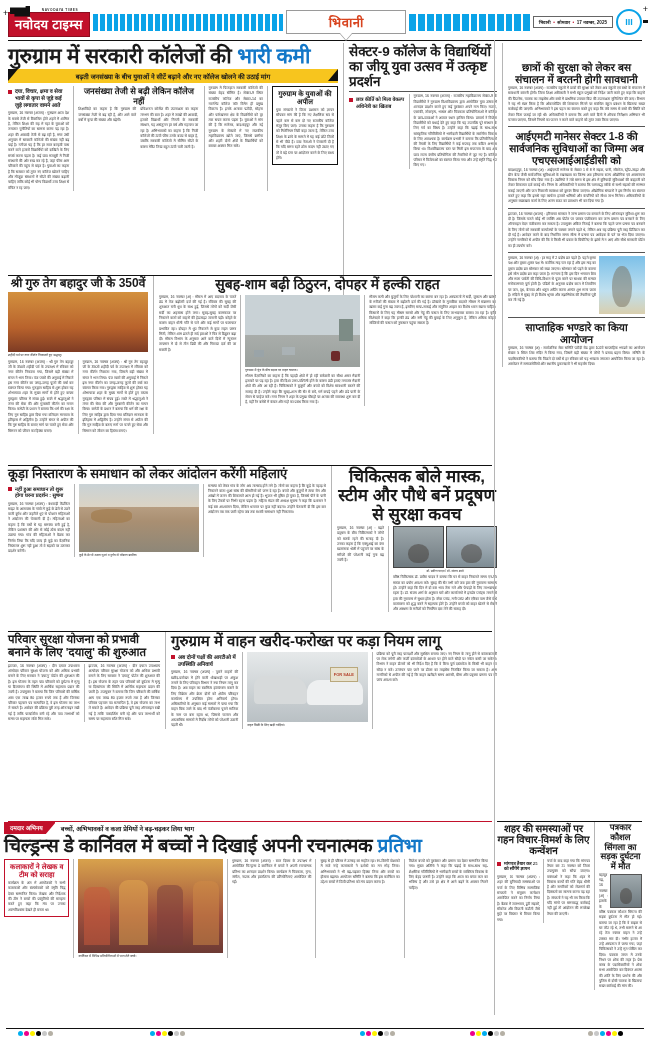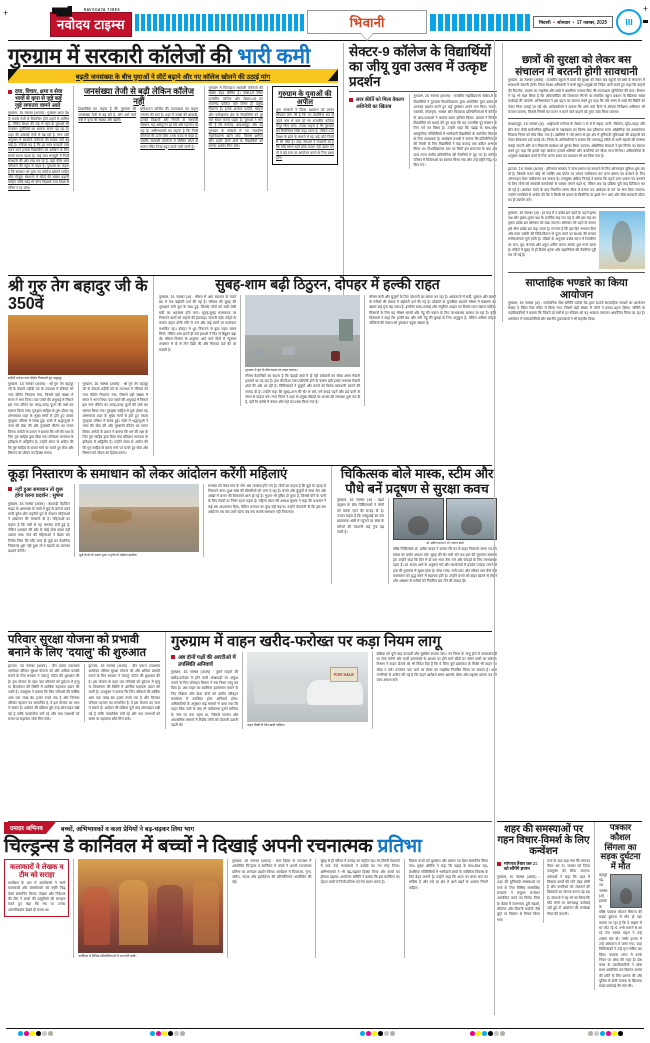--- a/index.html
+++ b/index.html
@@ -1,21 +1,21 @@
 <!DOCTYPE html>
 <html><head>
 <meta charset="utf-8">
 <style>
   html,body{margin:0;padding:0;background:#ffffff;}
   body{width:650px;height:1043px;font-family:"Liberation Sans","DejaVu Sans",sans-serif;color:#1a1a1a;overflow:hidden;position:relative;}
   .page{width:650px;height:1043px;position:relative;background:#fff;box-sizing:border-box;padding:0 8px;}
 
   
   .masthead{height:34px;display:flex;align-items:center;gap:3px;padding-top:5px;position:relative;}
-  .logo-block{position:relative;flex:0 0 auto;margin-left:42px;}
+  .logo-block{position:relative;flex:0 0 auto;}
   .logo-kicker{font-size:3.2px;letter-spacing:.6px;font-weight:bold;color:#333;text-align:center;margin-left:22px;}
   .logo-flag{position:absolute;left:2px;top:-2px;width:20px;height:11px;background:#111;clip-path:polygon(0 18%,78% 18%,78% 0,100% 0,100% 100%,22% 100%,22% 78%,0 78%);}
   .logo-main{background:#c2112b;color:#fff;font-weight:bold;font-size:13px;padding:2px 6px 3px;letter-spacing:.3px;border:1px solid #8d0d20;white-space:nowrap;}
   .bars{flex:1 1 auto;height:17px;display:flex;gap:2px;overflow:hidden;}
   .bars i{flex:1 1 auto;background:#0aa3e8;min-width:3px;}
   .city-tab{position:relative;flex:0 0 auto;width:118px;height:22px;border:1px solid #9a9a9a;background:#fff;display:flex;align-items:center;justify-content:center;}
   .city-tab span{color:#d8441f;font-weight:bold;font-size:13px;letter-spacing:.5px;}
   .city-tab:after{content:"";position:absolute;left:50%;bottom:-7px;margin-left:-6px;width:0;height:0;border-left:6px solid transparent;border-right:6px solid transparent;border-top:7px solid #fff;filter:drop-shadow(0 1px 0 #9a9a9a);}
   .dateline{flex:0 0 auto;border:1px solid #666;font-size:4.6px;padding:2px 5px;white-space:nowrap;background:#fff;font-weight:bold;}
   .dateline b{color:#c2112b;}
@@ -143,21 +143,21 @@
       <span>17 नवम्बर, 2025</span>
     </div>
     <div class="edition-mark">III</div>
     <span class="crop-mark" style="right:-6px;top:4px;">+</span>
   </div>
 
   <div class="rule" style="margin:1px 0 2px;"></div>
 
   <div class="cols">
 
-    <div style="width:330px;text-decoration:underline;">
+    <div style="width:330px;">
       <h1 class="head"><span>गुरुग्राम में सरकारी कॉलेजों की </span><span class="blue">भारी कमी</span></h1>
       <div class="subbar">बढ़ती जनसंख्या के बीच युवाओं ने सीटें बढ़ाने और नए कॉलेज खोलने की उठाई मांग</div>
 
       <div class="cols" style="margin-top:3px;gap:4px;">
         <div style="width:63px;">
           <div class="kicker">
             <span class="sq"></span>
             <span>दया, विचार, क्षमा व सेवा भावों से कृपा से जुड़े कई जुड़े लगातार वामने आते</span>
           </div>
           <div class="body-txt">गुरुग्राम, 16 नवम्बर (अजय) : गुरुग्राम आज देश के सबसे तेजी से विकसित होते शहरों में शामिल है, लेकिन शिक्षा की राह में यहां के युवाओं को लगातार चुनौतियों का सामना करना पड़ रहा है। शहर की आबादी तेजी से बढ़ रही है, मगर उसी अनुपात में सरकारी कॉलेजों की संख्या नहीं बढ़ पाई है। नतीजा यह है कि हर साल बारहवीं पास करने वाले हजारों विद्यार्थियों को दाखिले के लिए संघर्ष करना पड़ता है। कई छात्र मजबूरी में निजी संस्थानों की ओर रुख कर रहे हैं, जहां फीस आम परिवारों की पहुंच से बाहर है। युवाओं का कहना है कि सरकार को तुरंत नए कॉलेज खोलने चाहिए और मौजूदा संस्थानों में सीटों की संख्या बढ़ानी चाहिए ताकि कोई भी योग्य विद्यार्थी उच्च शिक्षा से वंचित न रह जाए।</div>
@@ -197,23 +197,24 @@
           </div>
         </div>
         <div class="vdiv"></div>
         <div style="width:84px;" class="body-txt">गुरुग्राम, 16 नवम्बर (अजय) : राजकीय महाविद्यालय सेक्टर-9 के विद्यार्थियों ने गुरुग्राम विश्वविद्यालय द्वारा आयोजित युवा उत्सव में शानदार प्रदर्शन करते हुए कई पुरस्कार अपने नाम किए। नाटक, एकांकी, लोकनृत्य, भाषण और चित्रकला प्रतियोगिताओं में कॉलेज के छात्र-छात्राओं ने अव्वल स्थान हासिल किया। प्राचार्य ने विजेता विद्यार्थियों को बधाई देते हुए कहा कि यह उपलब्धि पूरे संस्थान के लिए गर्व का विषय है। उन्होंने कहा कि पढ़ाई के साथ-साथ सांस्कृतिक गतिविधियों में भागीदारी विद्यार्थियों के सर्वांगीण विकास के लिए आवश्यक है। कार्यक्रम प्रभारी ने बताया कि प्रतियोगिताओं की तैयारी के लिए विद्यार्थियों ने कई सप्ताह तक कठिन अभ्यास किया था। विश्वविद्यालय स्तर पर मिली इस सफलता के बाद अब छात्र राज्य स्तरीय प्रतियोगिता की तैयारियों में जुट गए हैं। कॉलेज परिसर में विजेताओं का स्वागत किया गया और उन्हें स्मृति चिह्न भेंट किए गए।</div>
       </div>
     </div>
 
     <div class="vdiv"></div>
 
     <div style="width:140px;">
-      <h3 class="head center" style="margin-top:10px;">छात्रों की सुरक्षा को लेकर बस संचालन में बरतनी होगी सावधानी</h3>
+      <h3 class="head center" style="margin-top:18px;">छात्रों की सुरक्षा को लेकर बस संचालन में बरतनी होगी सावधानी</h3>
       <div class="body-txt">गुरुग्राम, 16 नवम्बर (अजय) : राजकीय स्कूलों में छात्रों की सुरक्षा को लेकर अब स्कूलों एवं बसों के संचालन में सावधानी बरतनी होगी। जिला शिक्षा अधिकारी ने सभी स्कूल प्रमुखों को निर्देश जारी करते हुए कहा कि वाहनों की फिटनेस, चालक का लाइसेंस और बसों में प्राथमिक उपचार किट की उपलब्धता सुनिश्चित की जाए। विभाग ने यह भी स्पष्ट किया है कि ओवरलोडिंग की शिकायत मिलने पर संबंधित स्कूल प्रबंधन के खिलाफ सख्त कार्रवाई की जाएगी। अभिभावकों ने इस पहल का स्वागत करते हुए कहा कि लंबे समय से बसों की स्थिति को लेकर चिंता जताई जा रही थी। अधिकारियों ने बताया कि आने वाले दिनों में औचक निरीक्षण अभियान भी चलाया जाएगा, जिसमें नियमों का पालन न करने वाले वाहनों को तुरंत जब्त किया जाएगा।</div>
       <div class="rule thin" style="margin:3px 0;"></div>
+      <h3 class="head center">आईएमटी मानेसर सेक्टर 1-8 की सार्वजनिक सुविधाओं का जिम्मा अब एचएसआईआईडीसी को</h3>
       <div class="body-txt">बादशाहपुर, 16 नवम्बर (अ) : आईएमटी मानेसर के सेक्टर 1 से 8 में सड़क, पानी, सीवरेज, स्ट्रीट-लाइट और ग्रीन बेल्ट जैसी सार्वजनिक सुविधाओं के रखरखाव का जिम्मा अब हरियाणा राज्य औद्योगिक एवं अवसंरचना विकास निगम को सौंप दिया गया है। उद्यमियों ने लंबे समय से इस क्षेत्र में बुनियादी सुविधाओं की बदहाली को लेकर शिकायत दर्ज कराई थी। निगम के अधिकारियों ने बताया कि चरणबद्ध तरीके से सभी सड़कों की मरम्मत कराई जाएगी और जल निकासी व्यवस्था को दुरुस्त किया जाएगा। औद्योगिक संगठनों ने इस निर्णय का स्वागत करते हुए कहा कि इससे यहां कार्यरत हजारों श्रमिकों और कंपनियों को सीधा लाभ मिलेगा। अधिकारियों के अनुसार रखरखाव कार्य के लिए अलग बजट का प्रावधान भी कर दिया गया है।</div>
       <div class="rule thin" style="margin:3px 0;"></div>
       <div class="body-txt">झज्जर, 16 नवम्बर (अजय) : हरियाणा सरकार ने जन्म प्रमाण पत्र बनवाने के लिए ऑनलाइन सुविधा शुरू कर दी है। जिसके चलते कोई भी व्यक्ति अब पोर्टल पर जाकर पंजीकरण कर जन्म प्रमाण पत्र बनवाने के लिए ऑनलाइन वेदन पंजीकरण कर सकता है। उपायुक्त अंकित निलाई ने बताया कि पहले जन्म प्रमाण पत्र बनवाने के लिए लोगों को सरकारी कार्यालयों के चक्कर लगाने पड़ते थे, लेकिन अब यह प्रक्रिया पूरी तरह डिजिटल कर दी गई है। आवेदन करने के बाद निर्धारित समय सीमा में प्रमाण पत्र आवेदक के पते पर भेज दिया जाएगा। उन्होंने नागरिकों से अपील की कि वे किसी भी प्रकार के बिचौलिए के झांसे में न आएं और सीधे सरकारी पोर्टल का ही उपयोग करें।</div>
       <div class="rule thin" style="margin:3px 0;"></div>
       <div class="cols" style="gap:3px;">
         <div style="width:88px;" class="body-txt">गुरुग्राम, 16 नवम्बर (अ) : हर माह में 2 प्रदोष व्रत पड़ते हैं। पहले कृष्ण पक्ष और दूसरा शुक्ल पक्ष में। कार्तिक माह चल रहा है और इस माह का दूसरा प्रदोष व्रत सोमवार को रखा जाएगा। सोमवार को पड़ने के कारण इसे सोम प्रदोष व्रत कहा जाता है। मान्यता है कि इस दिन भगवान शिव और माता पार्वती की विधि-विधान से पूजा करने पर साधक की समस्त मनोकामनाएं पूर्ण होती हैं। पंडितों के अनुसार प्रदोष काल में शिवलिंग पर जल, दूध, बेलपत्र और धतूरा अर्पित करना अत्यंत शुभ माना जाता है। मंदिरों में सुबह से ही विशेष श्रृंगार और रुद्राभिषेक की तैयारियां पूरी कर ली गई हैं।</div>
         <div style="width:46px;">
           <div class="photo ph-temple" style="height:58px;">
             <div class="dot-face" style="background:rgba(120,110,90,.5);top:18%;height:70%;"></div>
           </div>
@@ -223,21 +224,21 @@
       <h3 class="head center">साप्ताहिक भण्डारे का किया आयोजन</h3>
       <div class="body-txt">गुरुग्राम, 16 नवम्बर (अ) : सार्वजनिक सेवा समिति पटौदी रोड द्वारा 102वें साप्ताहिक भण्डारे का आयोजन सेक्टर 5 स्थित शिव मंदिर में किया गया, जिसमें बड़ी संख्या में लोगों ने प्रसाद ग्रहण किया। समिति के पदाधिकारियों ने बताया कि पिछले दो वर्षों से हर रविवार को यह भण्डारा लगातार आयोजित किया जा रहा है। आयोजन में समाजसेवियों और स्थानीय दुकानदारों ने भी सहयोग दिया।</div>
     </div>
   </div>
 
   <div class="rule" style="position:absolute;left:8px;width:484px;top:272px;"></div>
 
   <div class="cols" style="position:absolute;left:8px;top:276px;width:484px;">
 
     <div style="width:140px;">
-      <h2 class="head" style="font-size:16px;">श्री गुरु तेग बहादुर जी के 350वें</h2>
+      <h2 class="head" style="font-size:12px;text-align:center;">श्री गुरु तेग बहादुर जी के 350वें</h2>
       <div class="photo ph-crowd" style="height:60px;margin-top:2px;"></div>
       <div class="cap">शहीदी पर्व पर नगर कीर्तन निकालते हुए श्रद्धालु।</div>
       <div class="cols" style="gap:4px;margin-top:2px;">
         <div style="width:67px;" class="body-txt">गुरुग्राम, 16 नवम्बर (अजय) : श्री गुरु तेग बहादुर जी के 350वें शहीदी पर्व के उपलक्ष्य में रविवार को नगर कीर्तन निकाला गया, जिसमें बड़ी संख्या में संगत ने भाग लिया। पंज प्यारों की अगुवाई में निकले इस नगर कीर्तन का जगह-जगह फूलों की वर्षा कर स्वागत किया गया। गुरुद्वारा साहिब से शुरू होकर यह शोभायात्रा शहर के मुख्य मार्गों से होते हुए वापस गुरुद्वारा परिसर में संपन्न हुई। रास्ते में श्रद्धालुओं ने लंगर की सेवा की और गुरबाणी कीर्तन का गायन किया। कमेटी के प्रधान ने बताया कि धर्म की रक्षा के लिए गुरु साहिब द्वारा दिया गया बलिदान मानवता के इतिहास में अद्वितीय है। उन्होंने संगत से अपील की कि गुरु साहिब के बताए मार्ग पर चलते हुए सेवा और सिमरन को जीवन का हिस्सा बनाएं।</div>
         <div class="vdiv"></div>
         <div style="width:67px;" class="body-txt">गुरुग्राम, 16 नवम्बर (अजय) : श्री गुरु तेग बहादुर जी के 350वें शहीदी पर्व के उपलक्ष्य में रविवार को नगर कीर्तन निकाला गया, जिसमें बड़ी संख्या में संगत ने भाग लिया। पंज प्यारों की अगुवाई में निकले इस नगर कीर्तन का जगह-जगह फूलों की वर्षा कर स्वागत किया गया। गुरुद्वारा साहिब से शुरू होकर यह शोभायात्रा शहर के मुख्य मार्गों से होते हुए वापस गुरुद्वारा परिसर में संपन्न हुई। रास्ते में श्रद्धालुओं ने लंगर की सेवा की और गुरबाणी कीर्तन का गायन किया। कमेटी के प्रधान ने बताया कि धर्म की रक्षा के लिए गुरु साहिब द्वारा दिया गया बलिदान मानवता के इतिहास में अद्वितीय है। उन्होंने संगत से अपील की कि गुरु साहिब के बताए मार्ग पर चलते हुए सेवा और सिमरन को जीवन का हिस्सा बनाएं।</div>
       </div>
     </div>
 
     <div class="vdiv"></div>
@@ -288,21 +289,21 @@
           <div class="cap">कूड़े के ढेर से उठता धुआं व दुर्गंध से परेशान ग्रामीण।</div>
         </div>
         <div class="vdiv"></div>
         <div style="width:118px;" class="body-txt">समस्या को लेकर गांव के लोग अब लामबंद होने लगे हैं। लोगों का कहना है कि कूड़े के पहाड़ से निकलने वाला धुआं सांस की बीमारियों को जन्म दे रहा है। बच्चों और बुजुर्गों में त्वचा रोग और आंखों में जलन की शिकायतें आम हो गई हैं। भूजल भी दूषित हो चुका है, जिससे पीने के पानी के लिए टैंकरों पर निर्भर रहना पड़ता है। महिला मंडल की अध्यक्ष सुषमा ने कहा कि प्रशासन ने कई बार आश्वासन दिया, लेकिन धरातल पर कुछ नहीं बदला। उन्होंने चेतावनी दी कि इस बार आंदोलन तब तक जारी रहेगा जब तक स्थायी समाधान नहीं निकलता।</div>
       </div>
     </div>
 
     <div class="vdiv"></div>
 
     <div style="width:160px;">
-      <h2 class="head center" style="font-size:13px;">चिकित्सक बोले मास्क, स्टीम और पौधे बनें प्रदूषण से सुरक्षा कवच</h2>
+      <h2 class="head center" style="font-size:17px;">चिकित्सक बोले मास्क, स्टीम और पौधे बनें प्रदूषण से सुरक्षा कवच</h2>
       <div class="cols" style="gap:4px;margin-top:2px;">
         <div style="width:48px;" class="body-txt">गुरुग्राम, 16 नवम्बर (अ) : बढ़ते प्रदूषण के बीच चिकित्सकों ने लोगों को सतर्क रहने की सलाह दी है। उनका कहना है कि एक्यूआई का स्तर खतरनाक श्रेणी में पहुंचने पर सांस के मरीजों की परेशानी कई गुना बढ़ जाती है।</div>
         <div class="vdiv"></div>
         <div style="width:104px;">
           <div style="display:flex;gap:2px;">
             <div class="photo ph-portrait" style="width:50px;height:40px;border:1px solid #444;">
                 <div class="dot-face"></div>
               </div>
             <div class="photo ph-portrait" style="width:50px;height:40px;border:1px solid #444;background:linear-gradient(#b9c6cf,#7e8c94);">
                 <div class="dot-face"></div>

